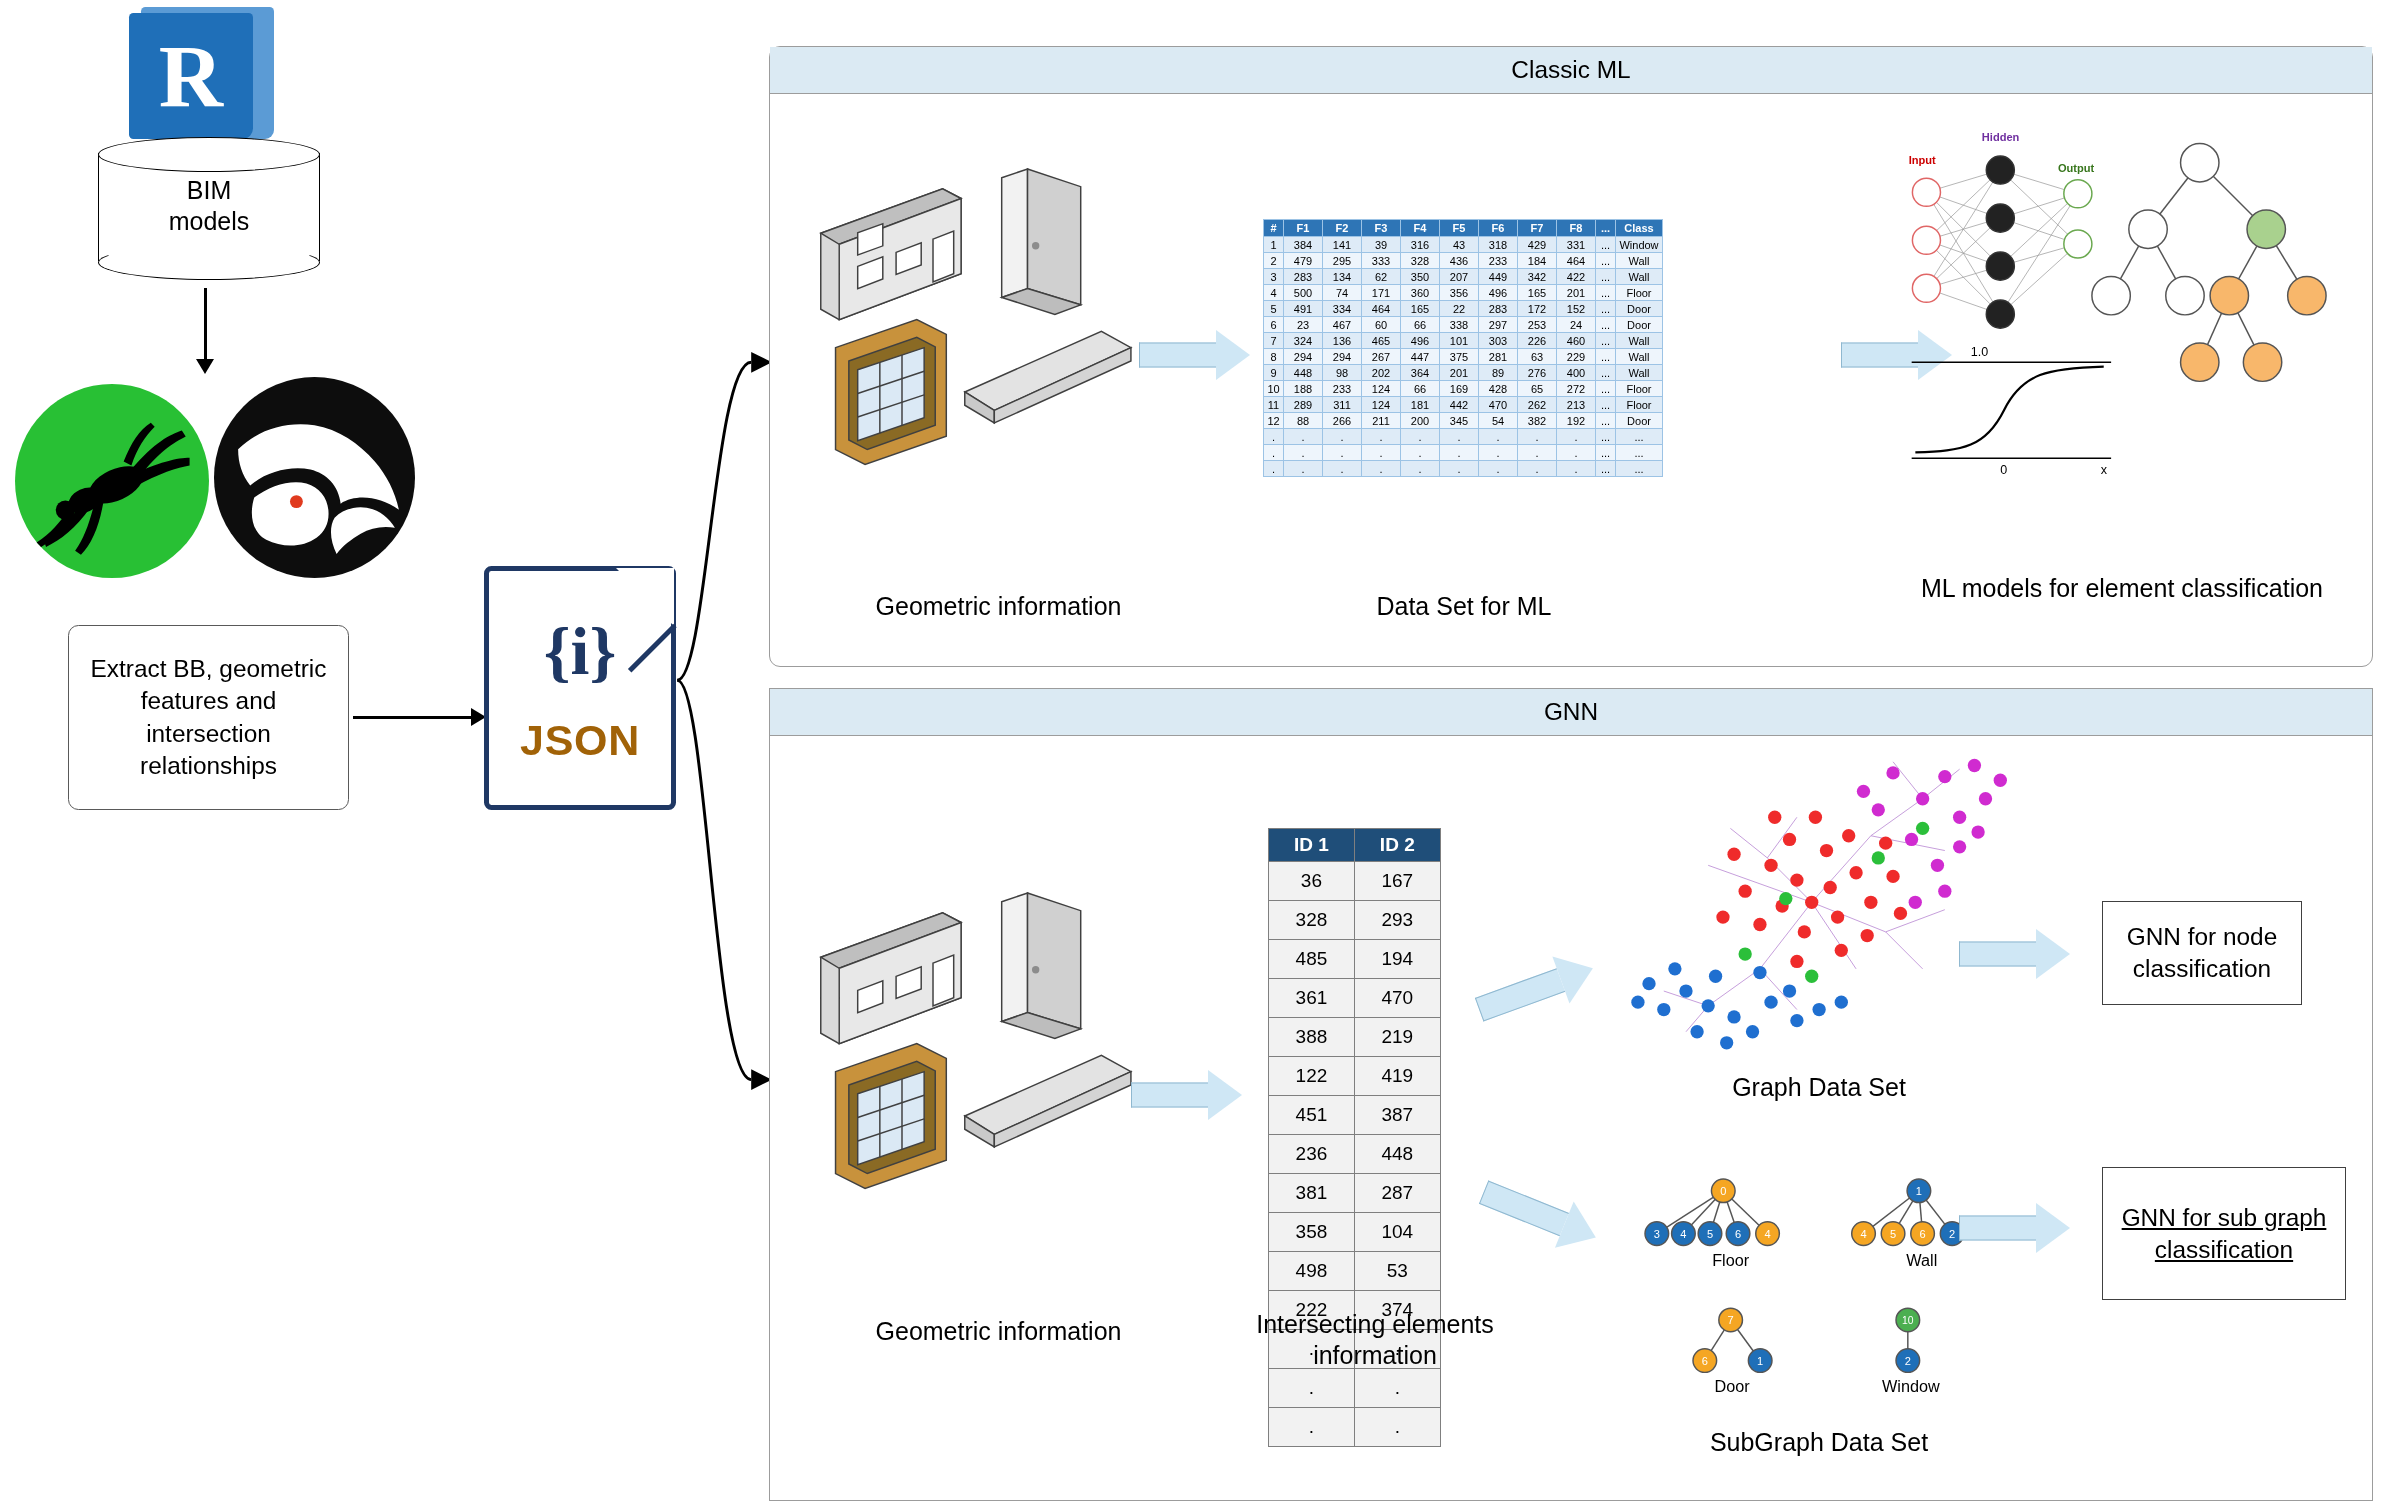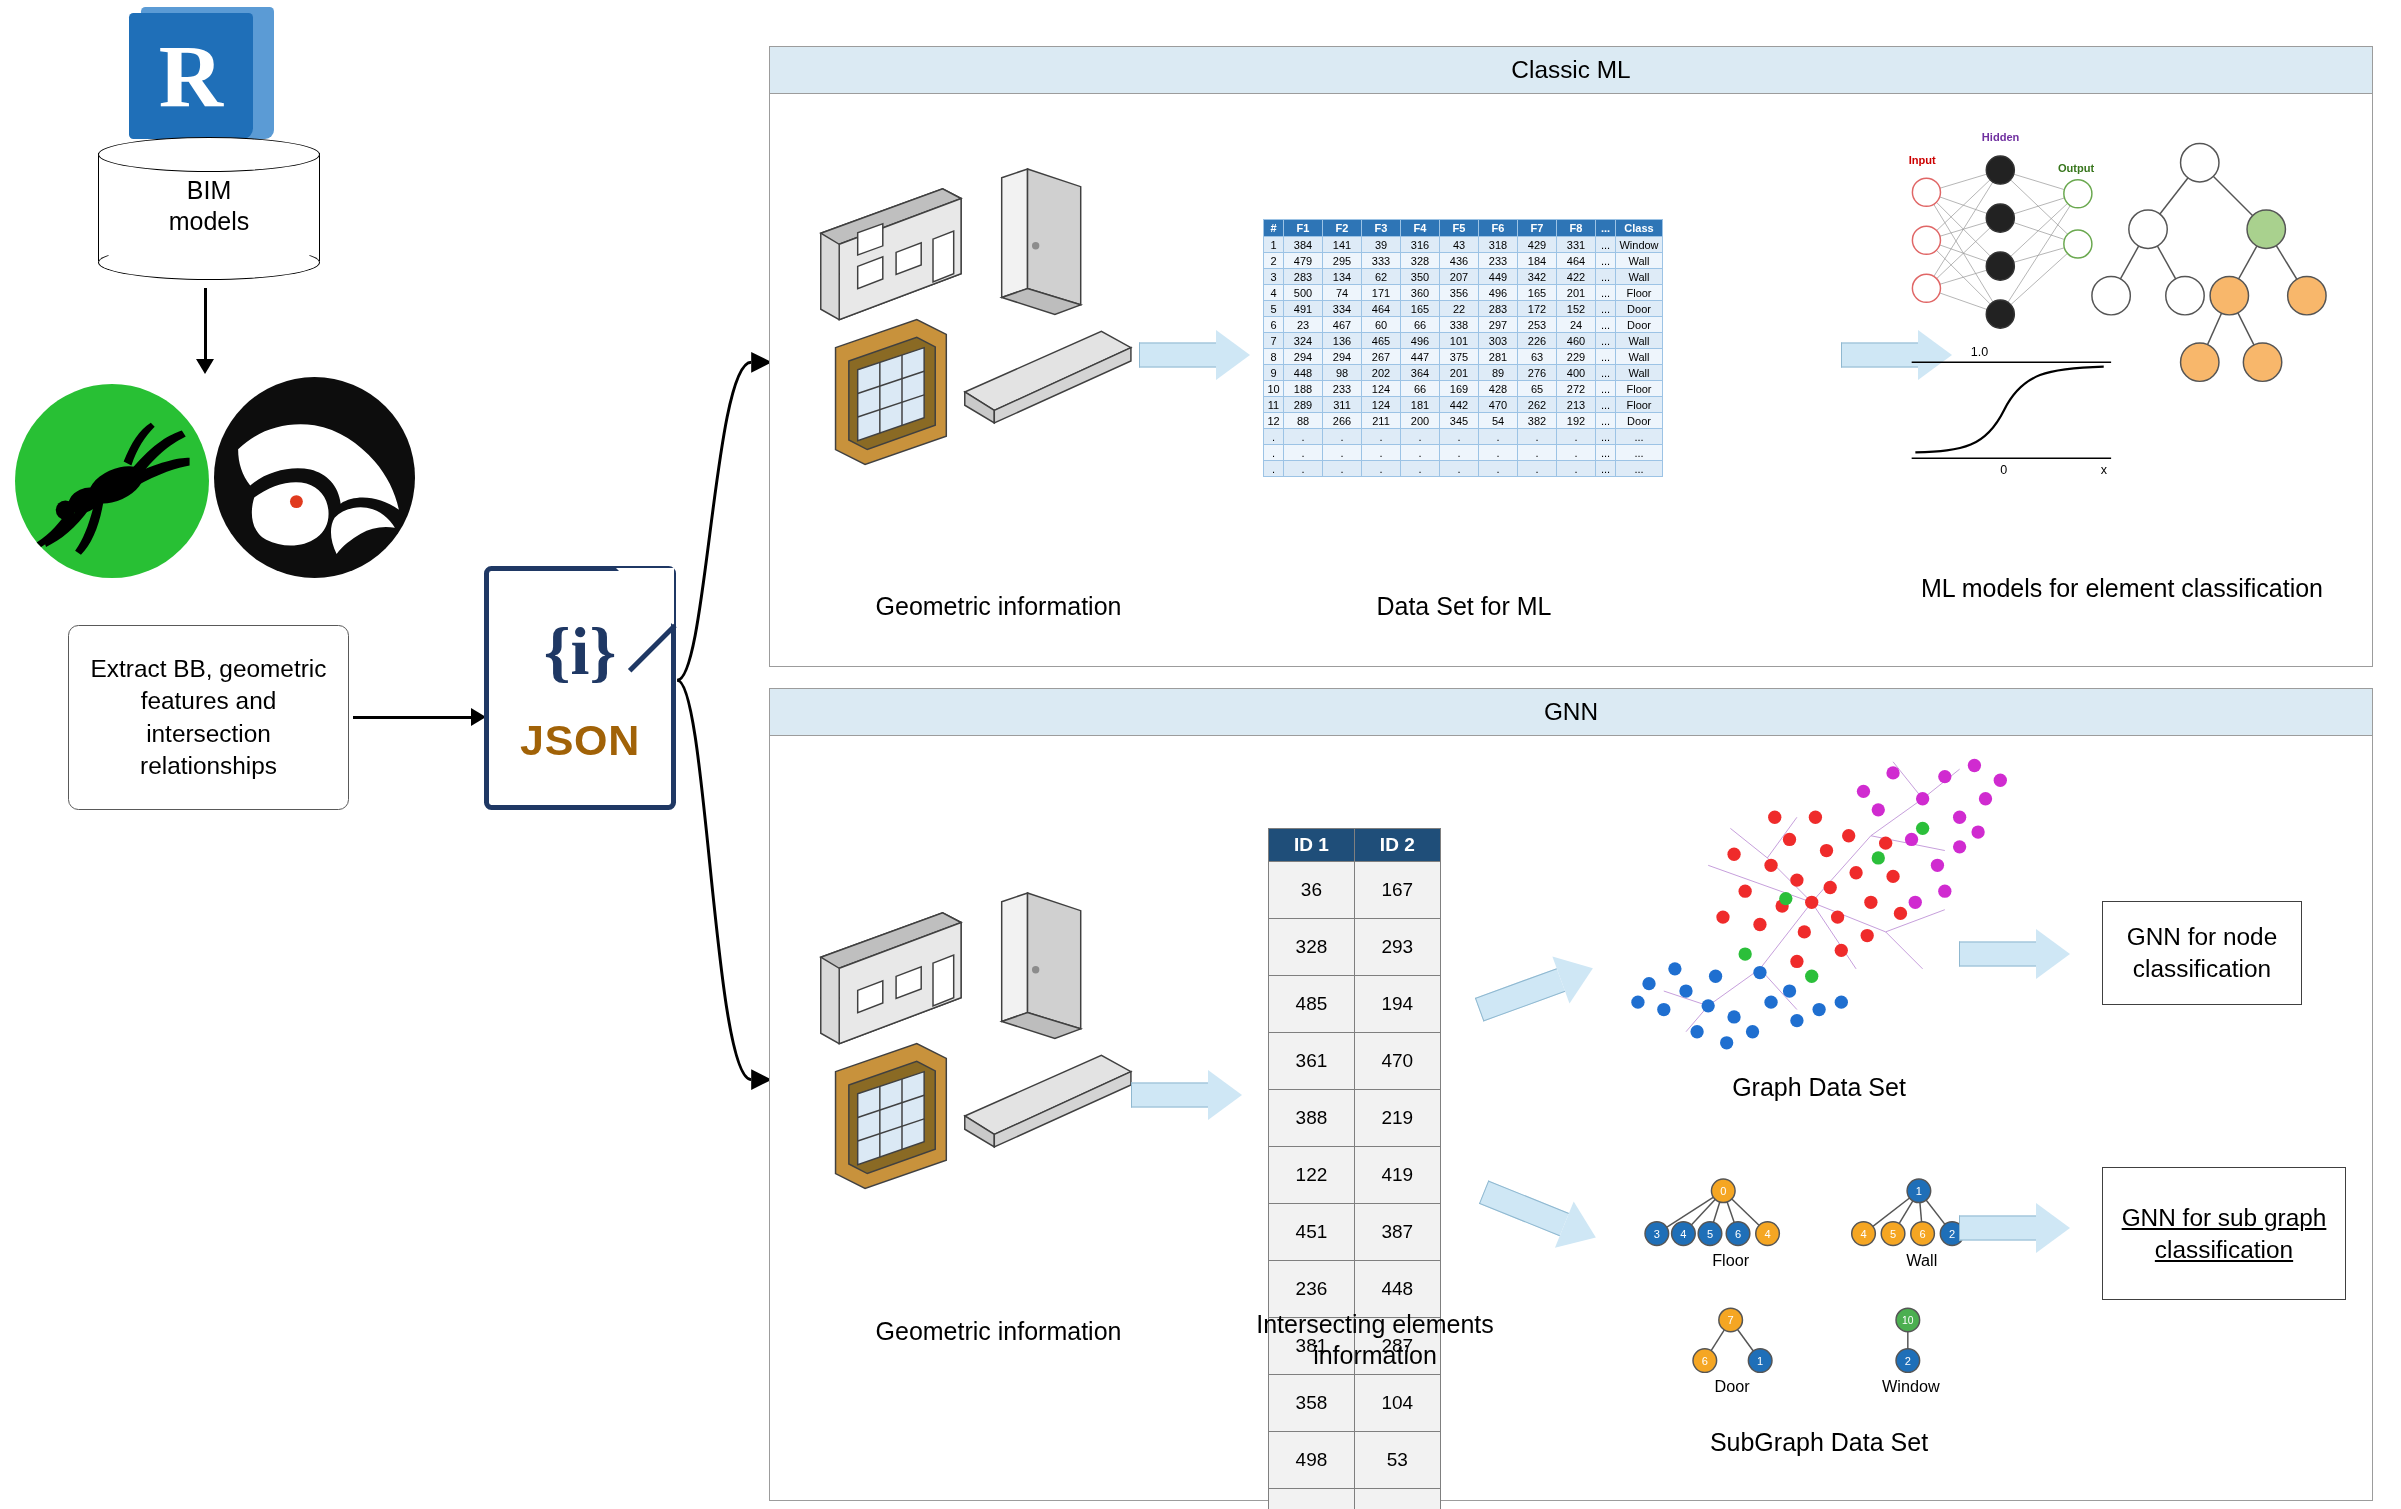--- a/index.html
+++ b/index.html
@@ -116,21 +116,21 @@
 
   
   .panel {
     border: 0.7px solid #9c9c9c; background: #fff; box-sizing: border-box;
   }
   .panel-header {
     background: #dbeaf3; border-bottom: 0.7px solid #9c9c9c;
     height: 46px; display: flex; align-items: center; justify-content: center;
     font-size: 24.4px;
   }
-  #panel-classic-ml { left: 769px; top: 46px; width: 1604px; height: 621px; }
+  #panel-classic-ml { left: 769px; top: 46px; width: 1604px; height: 621px; border-radius: 11px; }
   #panel-gnn { left: 769px; top: 688px; width: 1604px; height: 813px; }
 
   
   table.ml {
     border-collapse: collapse; font-size: 11px; background: #fff;
   }
   table.ml th {
     background: #2e75b6; color: #fff; border: 0.7px solid #9cc3e5;
     font-weight: bold; padding: 2.2px 0; text-align: center;
   }
@@ -142,21 +142,21 @@
 
   
   table.isect {
     border-collapse: collapse; font-size: 19px; background: #fff;
   }
   table.isect th {
     background: #1f4e79; color: #fff; border: 0.7px solid #7f7f7f;
     font-weight: bold; padding: 5.2px 25px; text-align: center;
   }
   table.isect td {
-    border: 0.7px solid #7f7f7f; padding: 17px 25px; text-align: center;
+    border: 0.7px solid #7f7f7f; padding: 8px 25px; text-align: center;
     background: #f2f2f2;
   }
 
   
   .blockarrow { position: absolute; }
   .ba-tail {
     position: absolute; left: 0; top: 50%; transform: translateY(-50%);
     height: 25px; background: #cfe7f5; border: 1.5px solid #8fb8d0;
     border-right: none; box-sizing: border-box;
   }

